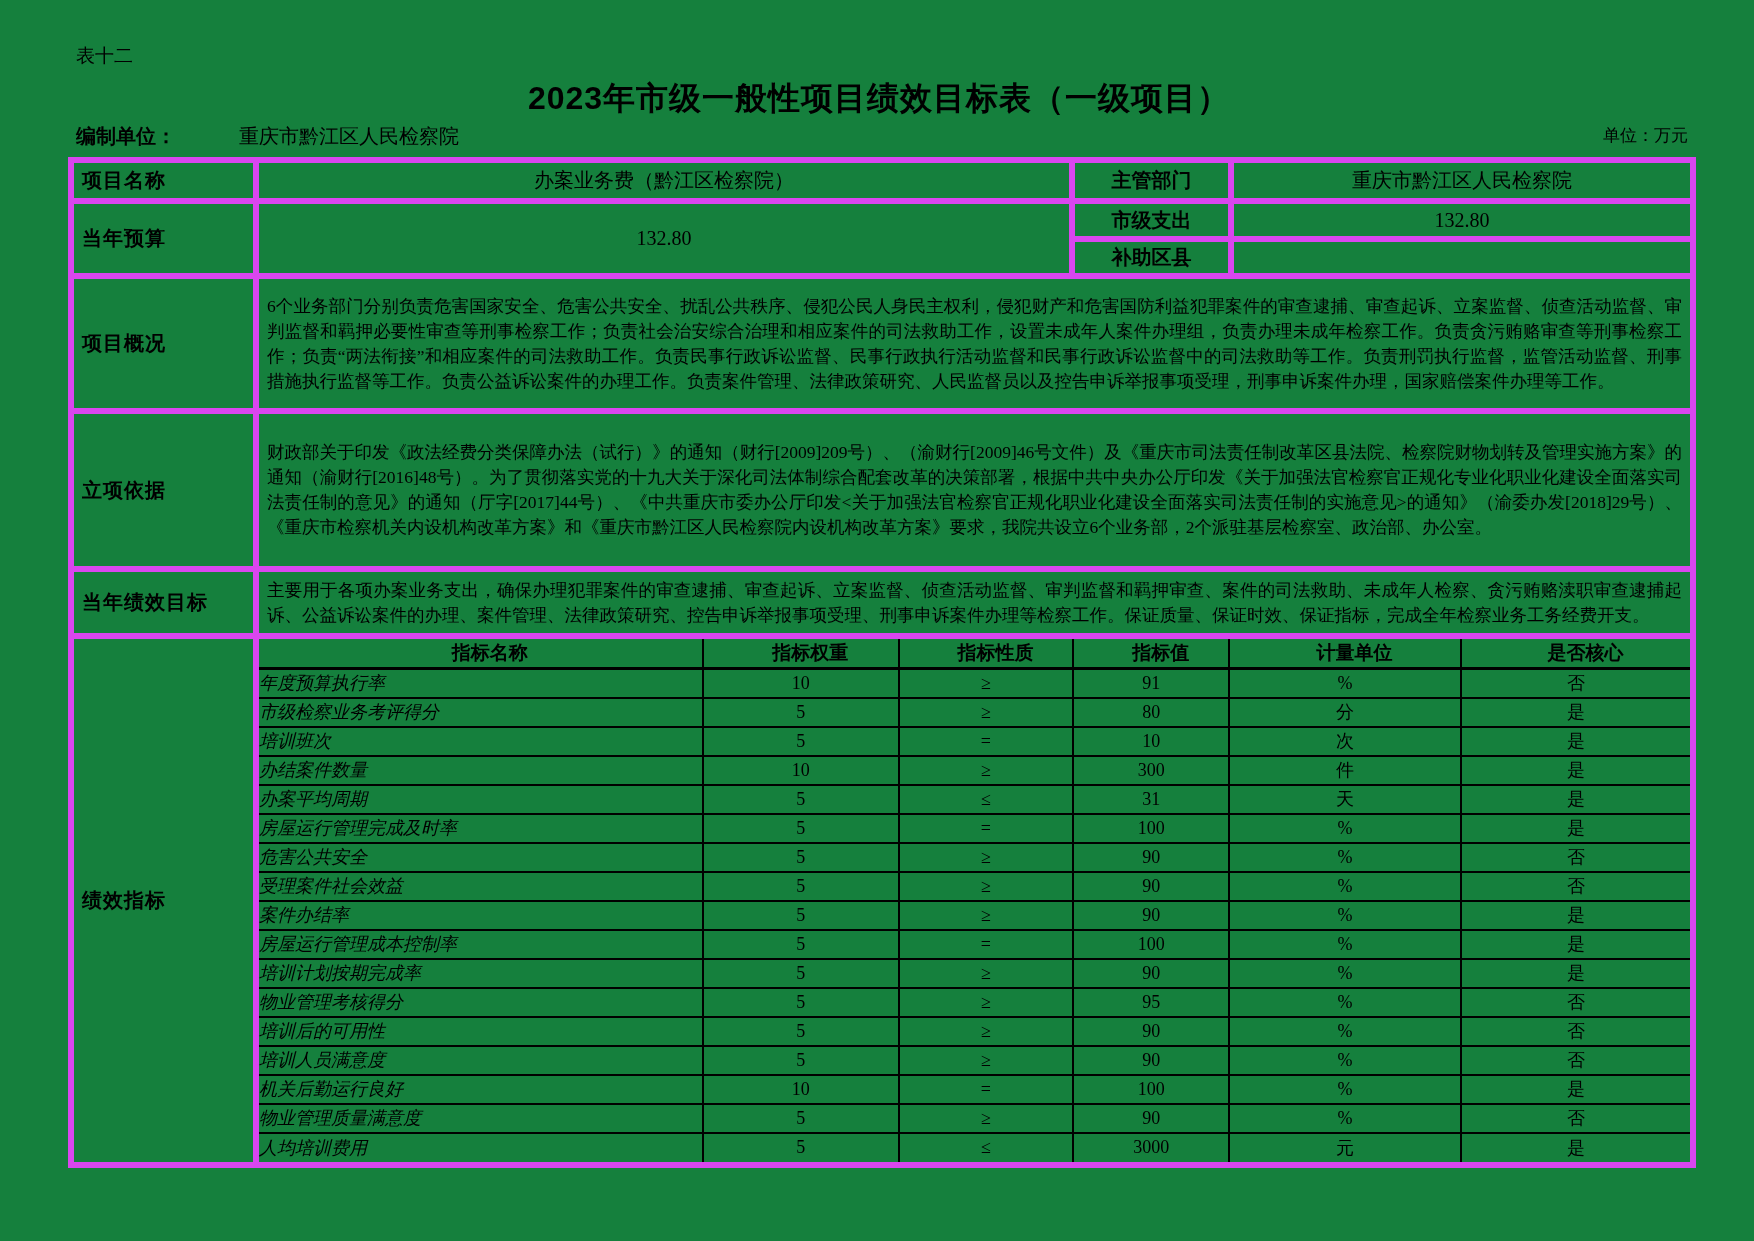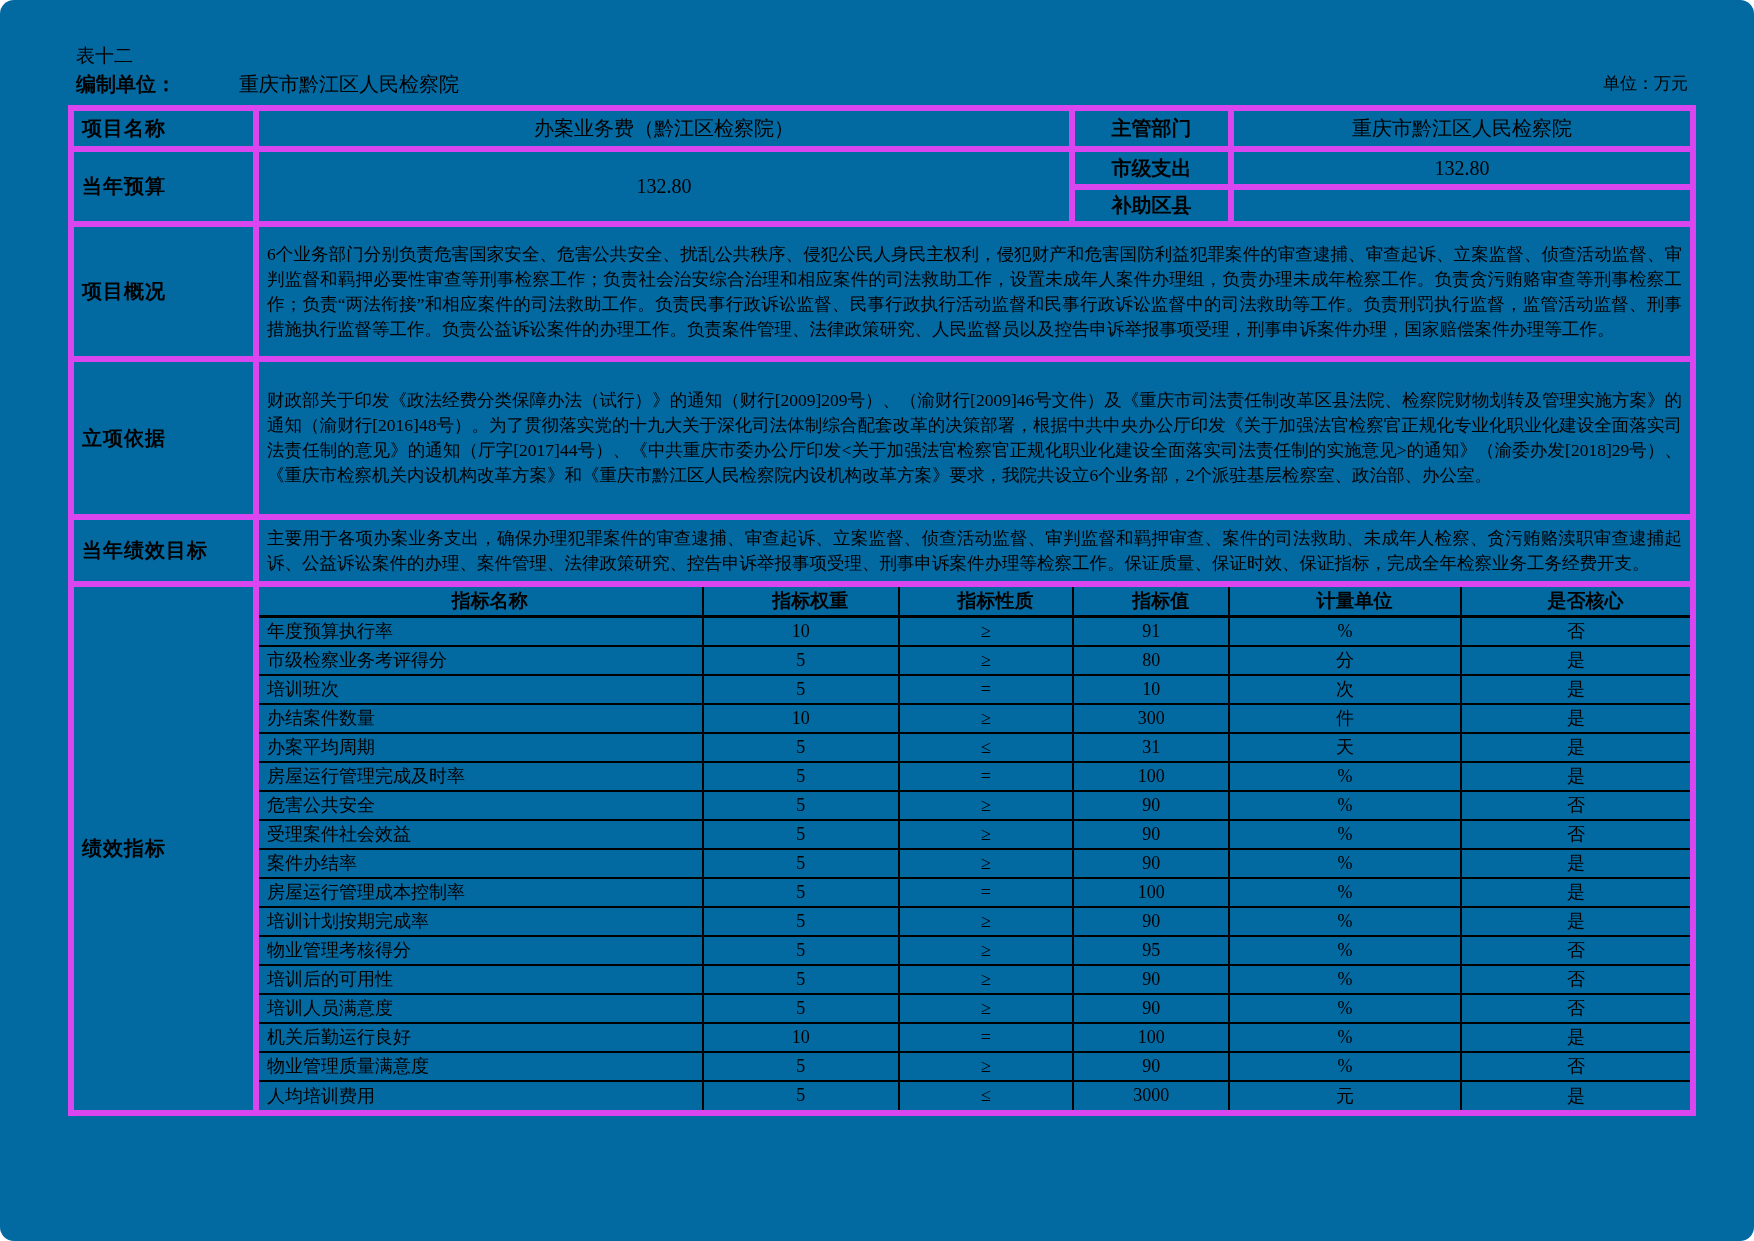--- a/index.html
+++ b/index.html
@@ -5,26 +5,25 @@
   html, body {
     margin: 0;
     padding: 0;
     background: #ffffff;
     color: #000000;
   }
   .page {
     position: relative;
     width: 1754px;
     height: 1241px;
-    background: #0369a1;
+    background: #15803d;
     font-family: "Liberation Serif", "DejaVu Serif", serif;
     overflow: hidden;
     box-sizing: border-box;
     padding: 45px 64px 0 68px;
-    border-radius: 14px;
   }
   .doc-tag {
     font-size: 19px;
     line-height: 22px;
     margin-left: 8px;
   }
   .title {
     margin: 12px 0 6px 0;
     text-align: center;
     font-family: "Liberation Sans", "DejaVu Sans", sans-serif;
@@ -119,30 +118,32 @@
     padding-left: 20px;
   }
   table.ind tbody tr { height: 29px; }
   table.ind tbody td {
     font-size: 18px;
     text-align: center;
     vertical-align: middle;
   }
   table.ind tbody td.ind-name {
     text-align: left;
-    padding-left: 8px;
+    padding-left: 0;
+    font-style: italic;
   }
 </style>
 </head>
 <body>
 
 <div class="page">
 
   <div class="doc-tag">表十二</div>
 
+  <div class="title">2023年市级一般性项目绩效目标表（一级项目）</div>
 
   <div class="meta-row">
     <span class="meta-left">
       <span class="lbl">编制单位：</span>
       <span class="val">重庆市黔江区人民检察院</span>
     </span>
     <span class="meta-right">单位：万元</span>
   </div>
 
   <table class="main">

